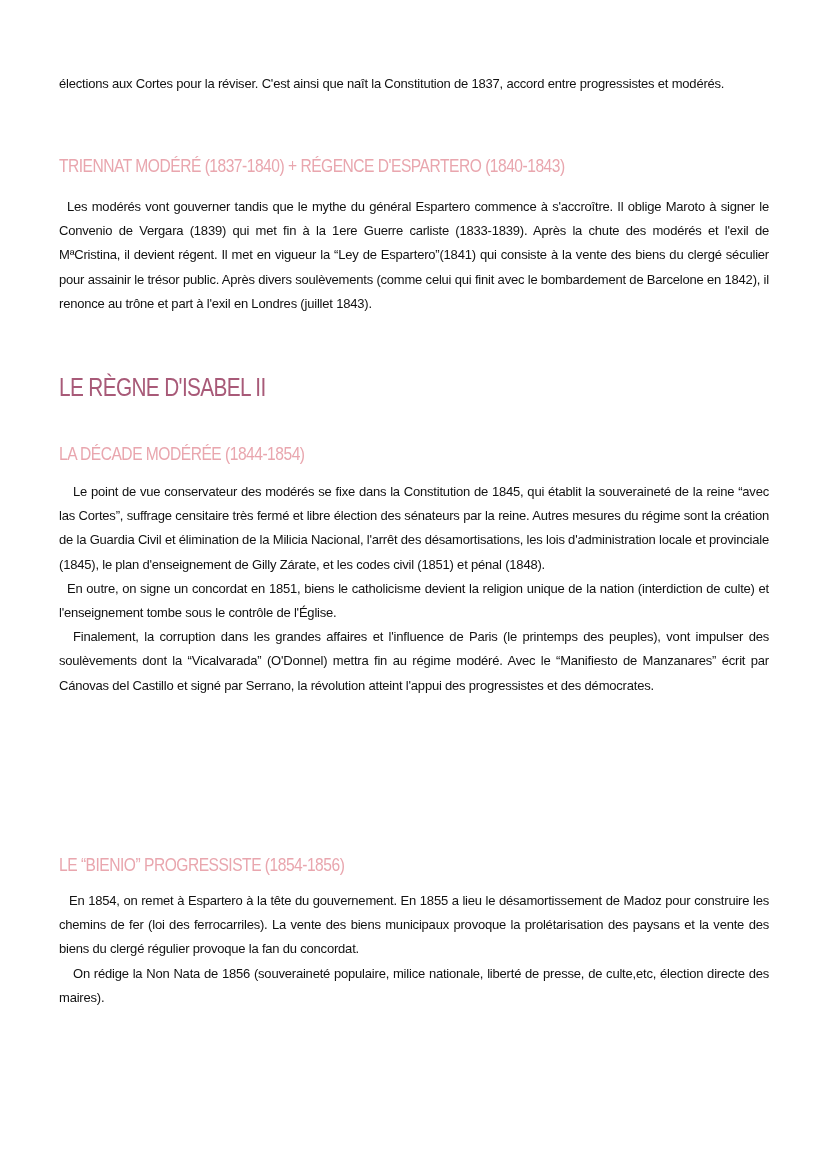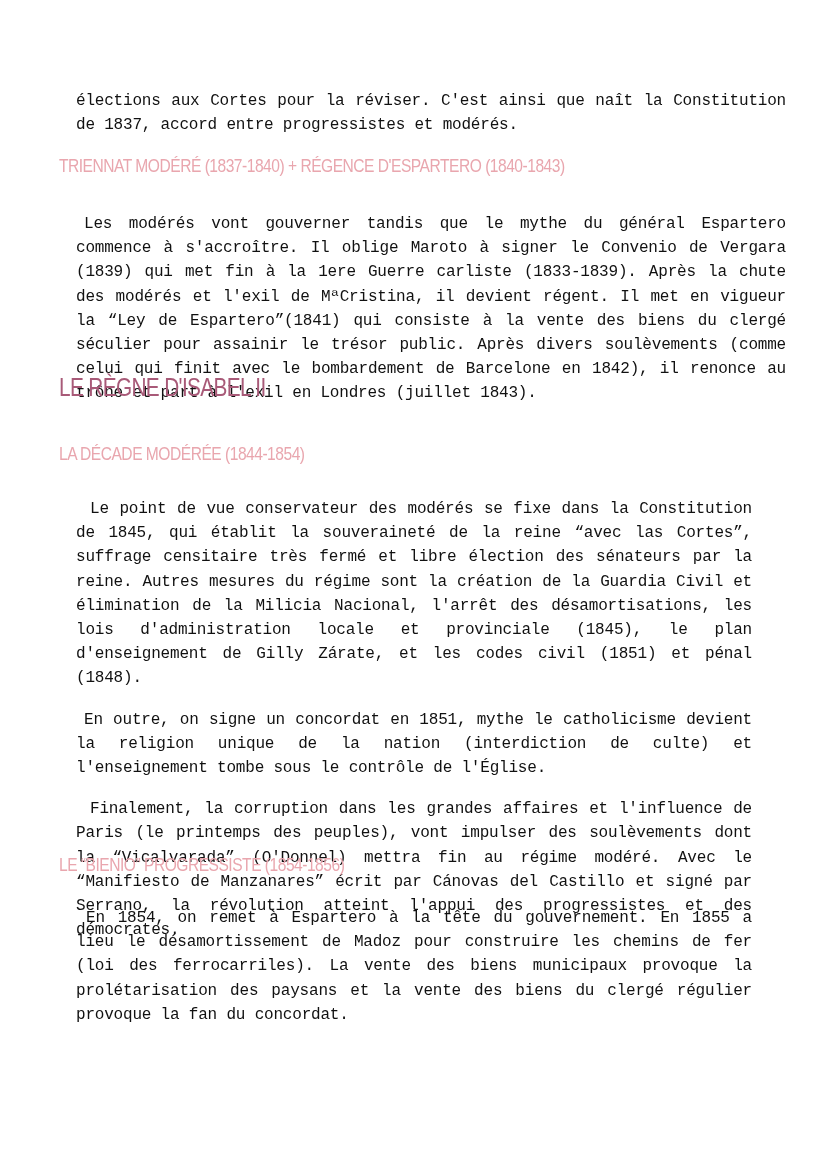--- a/index.html
+++ b/index.html
@@ -1,21 +1,21 @@
 <!DOCTYPE html>
 <html><head>
 <meta charset="utf-8">
 <style>
   html, body { margin:0; padding:0; background:#ffffff; }
   body { width:828px; height:1169px; position:relative; overflow:hidden; }
   .page { position:absolute; left:59px; top:72px; width:710px; }
   .para {
-    font-family: Liberation Mono, monospace;
-    font-size:16px; line-height:24.2px; color:#111;
-    text-align:justify; margin:17px;
+    font-family: Liberation Sans, sans-serif;
+    font-size:13px; line-height:24.2px; color:#111;
+    text-align:justify; margin:0;
     letter-spacing:-0.2px;
   }
   .indent { text-indent:8px; }
   .h2 {
     font-family: "Liberation Sans Narrow", "Liberation Sans", sans-serif;
     font-weight:normal; color:#e9a6ae; margin:0;
     font-size:19px; letter-spacing:-0.6px; transform:scaleX(0.82); transform-origin:left;
     white-space:nowrap;
   }
   .h1 {
@@ -36,23 +36,24 @@
   <h2 class="h2 abs" style="top:83px;">TRIENNAT MODÉRÉ (1837-1840) + RÉGENCE D'ESPARTERO (1840-1843)</h2>
 
   <p class="para abs indent" style="top:123px;">Les modérés vont gouverner tandis que le mythe du général Espartero commence à s'accroître. Il oblige Maroto à signer le Convenio de Vergara (1839) qui met fin à la 1ere Guerre carliste (1833-1839). Après la chute des modérés et l'exil de MªCristina, il devient régent. Il met en vigueur la “Ley de Espartero”(1841) qui consiste à la vente des biens du clergé séculier pour assainir le trésor public. Après divers soulèvements (comme celui qui finit avec le bombardement de Barcelone en 1842), il renonce au trône et part à l'exil en Londres (juillet 1843).</p>
 
   <h1 class="h1 abs" style="top:300px;">LE RÈGNE D'ISABEL II</h1>
 
   <h2 class="h2 abs" style="top:371px;">LA DÉCADE MODÉRÉE (1844-1854)</h2>
 
   <div class="abs" style="top:408px;">
     <p class="para indent" style="text-indent:14px;">Le point de vue conservateur des modérés se fixe dans la Constitution de 1845, qui établit la souveraineté de la reine “avec las Cortes”, suffrage censitaire très fermé et libre élection des sénateurs par la reine. Autres mesures du régime sont la création de la Guardia Civil et élimination de la Milicia Nacional, l'arrêt des désamortisations, les lois d'administration locale et provinciale (1845), le plan d'enseignement de Gilly Zárate, et les codes civil (1851) et pénal (1848).</p>
-    <p class="para indent">En outre, on signe un concordat en 1851, mythe le catholicisme devient la religion unique de la nation (interdiction de culte) et l'enseignement tombe sous le contrôle de l'Église.</p>
+    <p class="para indent">En outre, on signe un concordat en 1851, biens le catholicisme devient la religion unique de la nation (interdiction de culte) et l'enseignement tombe sous le contrôle de l'Église.</p>
     <p class="para indent" style="text-indent:14px;">Finalement, la corruption dans les grandes affaires et l'influence de Paris (le printemps des peuples), vont impulser des soulèvements dont la “Vicalvarada” (O'Donnel) mettra fin au régime modéré. Avec le “Manifiesto de Manzanares” écrit par Cánovas del Castillo et signé par Serrano, la révolution atteint l'appui des progressistes et des démocrates.</p>
   </div>
 
   <h2 class="h2 abs" style="top:782px;">LE “BIENIO” PROGRESSISTE (1854-1856)</h2>
 
   <div class="abs" style="top:817px;">
     <p class="para indent" style="text-indent:10px;">En 1854, on remet à Espartero à la tête du gouvernement. En 1855 a lieu le désamortissement de Madoz pour construire les chemins de fer (loi des ferrocarriles). La vente des biens municipaux provoque la prolétarisation des paysans et la vente des biens du clergé régulier provoque la fan du concordat.</p>
+    <p class="para indent" style="text-indent:14px;">On rédige la Non Nata de 1856 (souveraineté populaire, milice nationale, liberté de presse, de culte,etc, élection directe des maires).</p>
   </div>
 
 </div>
 
 </body></html>

